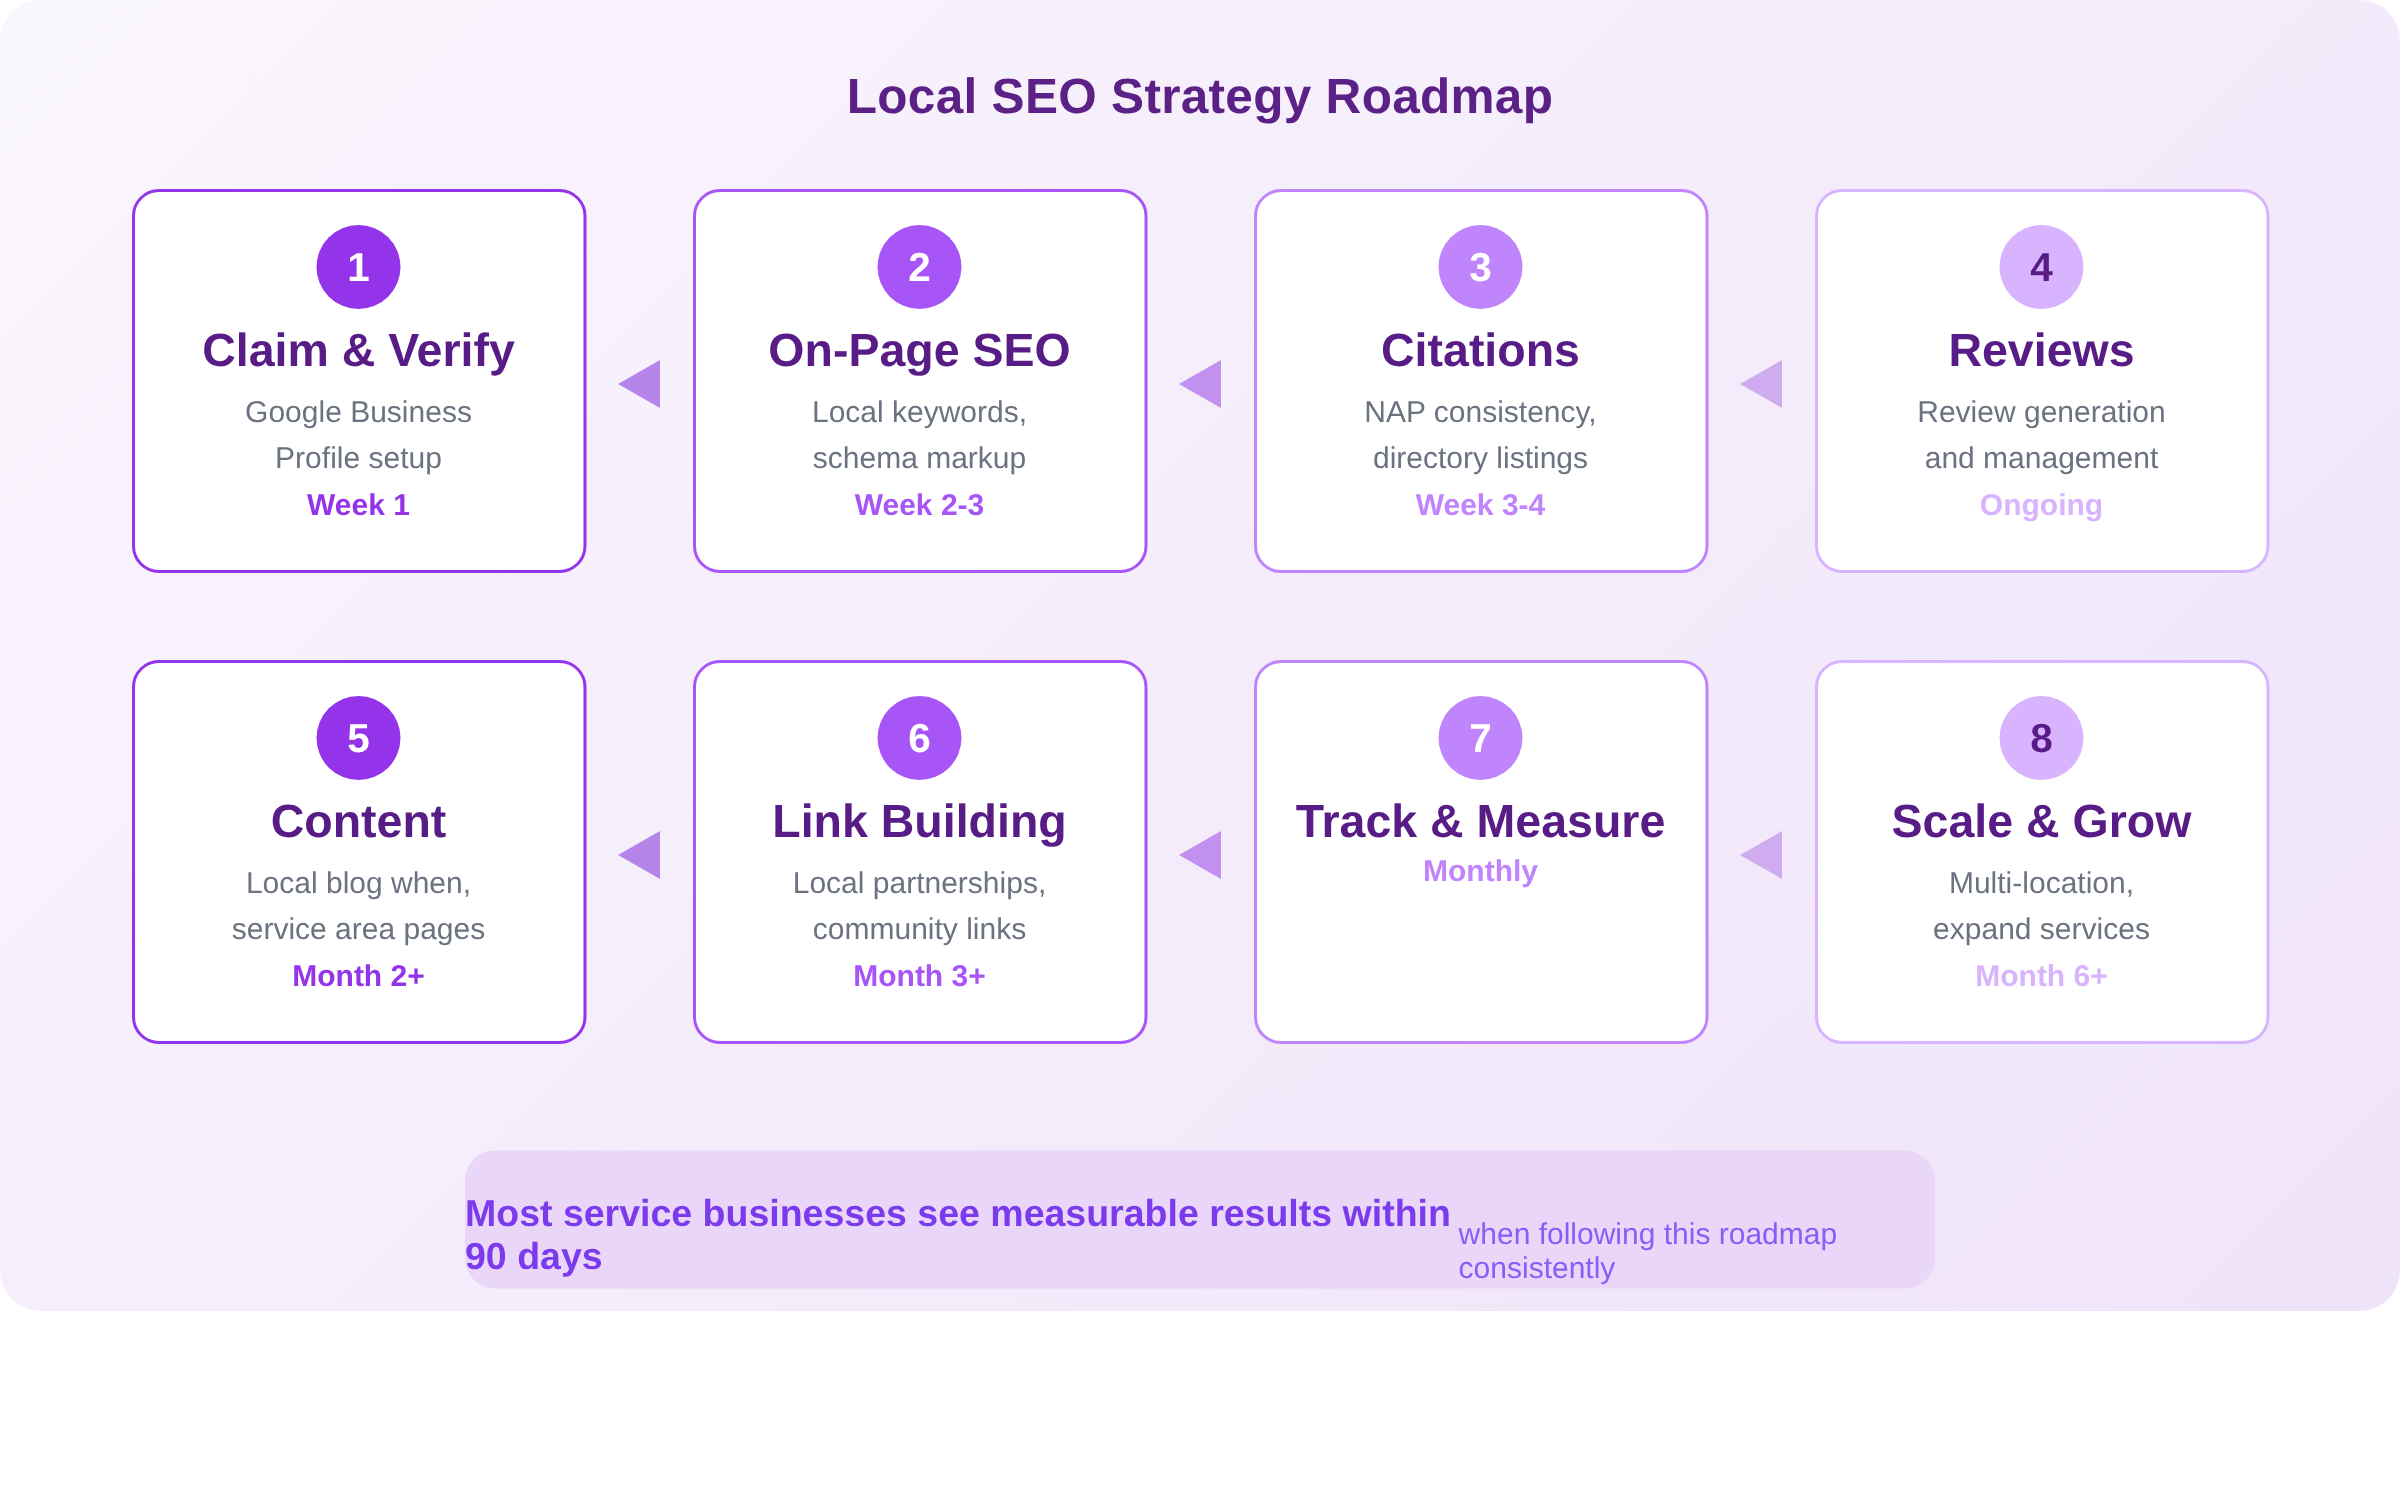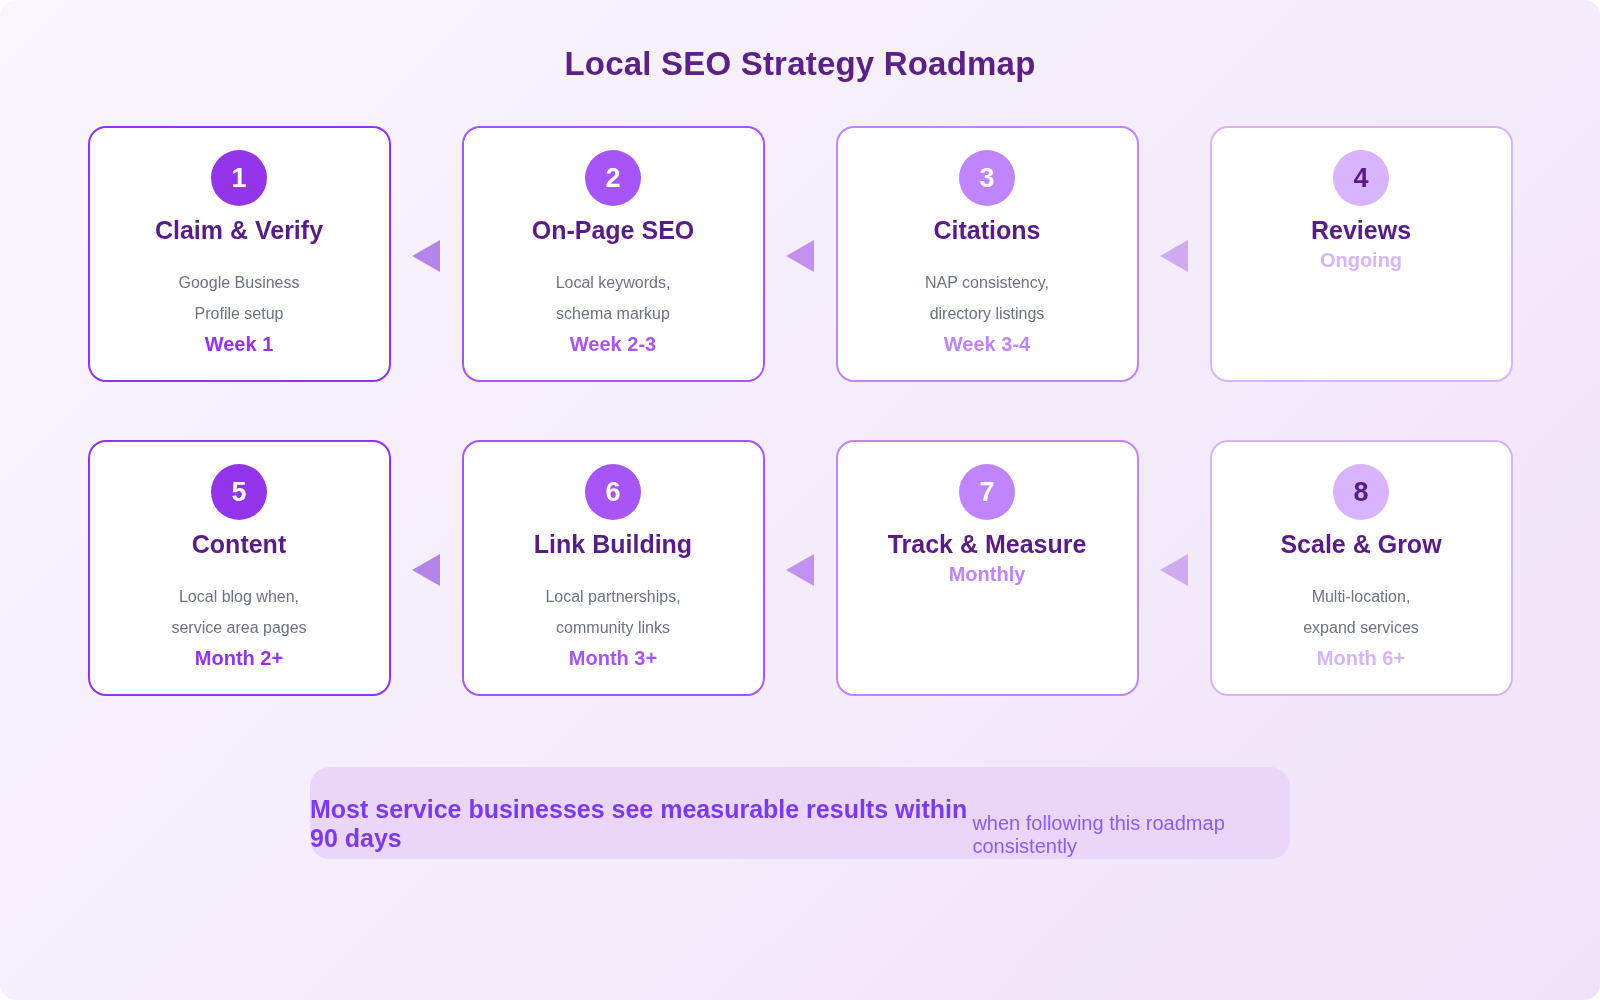--- a/index.html
+++ b/index.html
@@ -2,22 +2,22 @@
 <html style="--bg_start: #faf6fd; --bg_end: #efe3f9; --title_color: #5b2187; --card_bg: #ffffff; --card_title_color: #581c87; --desc_color: #6b7280; --footer_bg: #e9d6f8; --footer_headline_color: #7c3aed; --footer_subtext_color: #8b5cf6;"><head>
 <meta charset="utf-8">
 <style>
   * { margin: 0; padding: 0; box-sizing: border-box; }
   html, body { width: 1600px; height: 1000px; background: #ffffff; }
   body { font-family: "Liberation Sans", sans-serif; }
 
   .canvas {
     position: relative;
     width: 1600px;
-    height: 1000px;
-    border-radius: 16px;
+    height: 874px;
+    border-radius: 27px;
     background: linear-gradient(135deg, var(--bg_start) 0%, var(--bg_end) 100%);
     overflow: hidden;
   }
 
   .page-title {
     padding-top: 42px;
     text-align: center;
     font-size: 33px;
     line-height: 43px;
     font-weight: 700;
@@ -47,28 +47,28 @@
     color: var(--num-color);
     font-size: 27px;
     font-weight: 700;
     display: flex;
     align-items: center;
     justify-content: center;
   }
 
   .card-title {
     margin-top: 10px;
-    font-size: 25px;
+    font-size: 31px;
     font-weight: 700;
     color: var(--card_title_color);
   }
 
   .card-desc {
-    margin-top: 22px;
-    font-size: 16px;
+    margin-top: 8px;
+    font-size: 20px;
     line-height: 31px;
     color: var(--desc_color);
   }
 
   .card-timeline {
     margin-top: 4px;
     font-size: 20px;
     font-weight: 700;
     color: var(--step-color);
   }
@@ -170,20 +170,24 @@
 
       <div class="arrow-cell">
         <div class="arrow-left" style="--arrow-color: #cfabf0;"></div>
       </div>
 
       <div class="card" style="--step-color: #d8b4fe; --num-color: #581c87;">
         <div class="num-circle">
             <span>4</span>
           </div>
         <div class="card-title">Reviews</div>
+        <div class="card-desc">
+          <span>Review generation</span><br>
+          <span>and management</span>
+        </div>
         <div class="card-timeline">Ongoing</div>
       </div>
 
     </div>
 
     <div class="row">
 
       <div class="card" style="--step-color: #9333ea; --num-color: #ffffff;">
         <div class="num-circle">
             <span>5</span>

